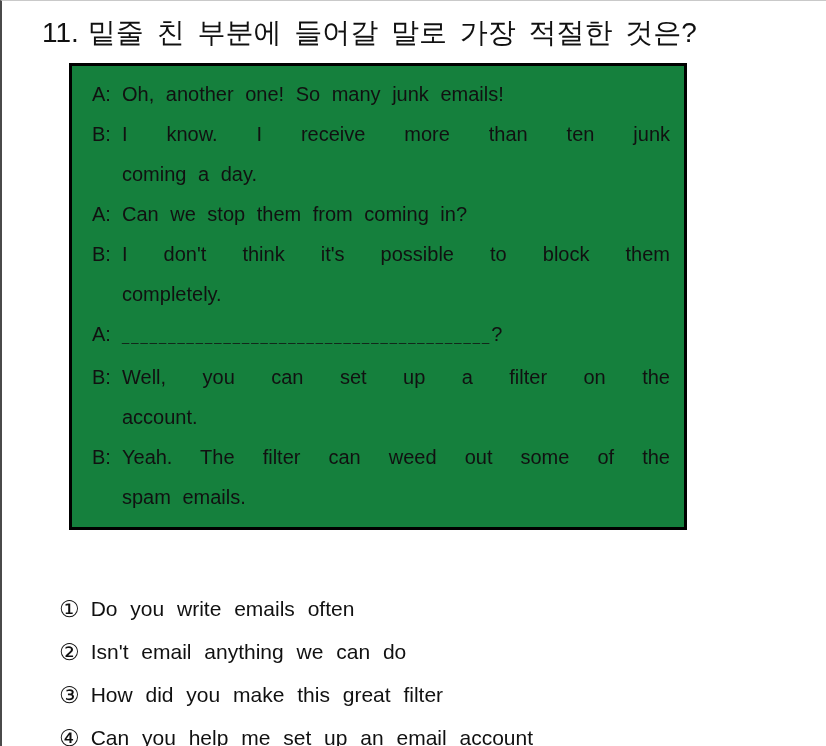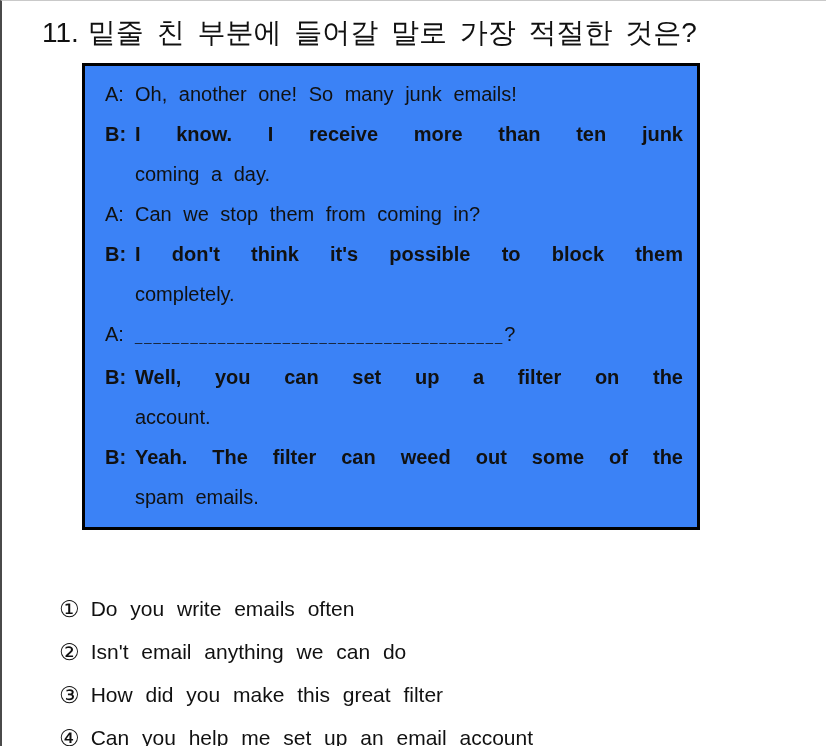--- a/index.html
+++ b/index.html
@@ -28,39 +28,38 @@
     left: 40px;
     top: 13px;
     font-size: 28px;
     word-spacing: 5px;
     white-space: nowrap;
     color: #111111;
   }
   .q-number { margin-right: 9px; }
   .dialogue-box {
     position: absolute;
-    left: 80px;
+    left: 67px;
     top: 62px;
     width: 618px;
     box-sizing: border-box;
     border: 3px solid var(--box-border, #000000);
     padding: 8px 14px 10px 20px;
-    background: #3b82f6;
+    background: #15803d;
   }
   .dlg-line {
     font-size: 20px;
     line-height: 40px;
     word-spacing: 6px;
     white-space: nowrap;
   }
   .dlg-line.just {
     white-space: normal;
     text-align: justify;
     text-align-last: justify;
-    font-weight: bold;
   }
   .speaker {
     display: inline-block;
     width: 30px;
   }
   .dlg-line.cont { padding-left: 30px; }
   .blank {
     letter-spacing: 2px;
     font-size: 13px;
     word-spacing: 0;

